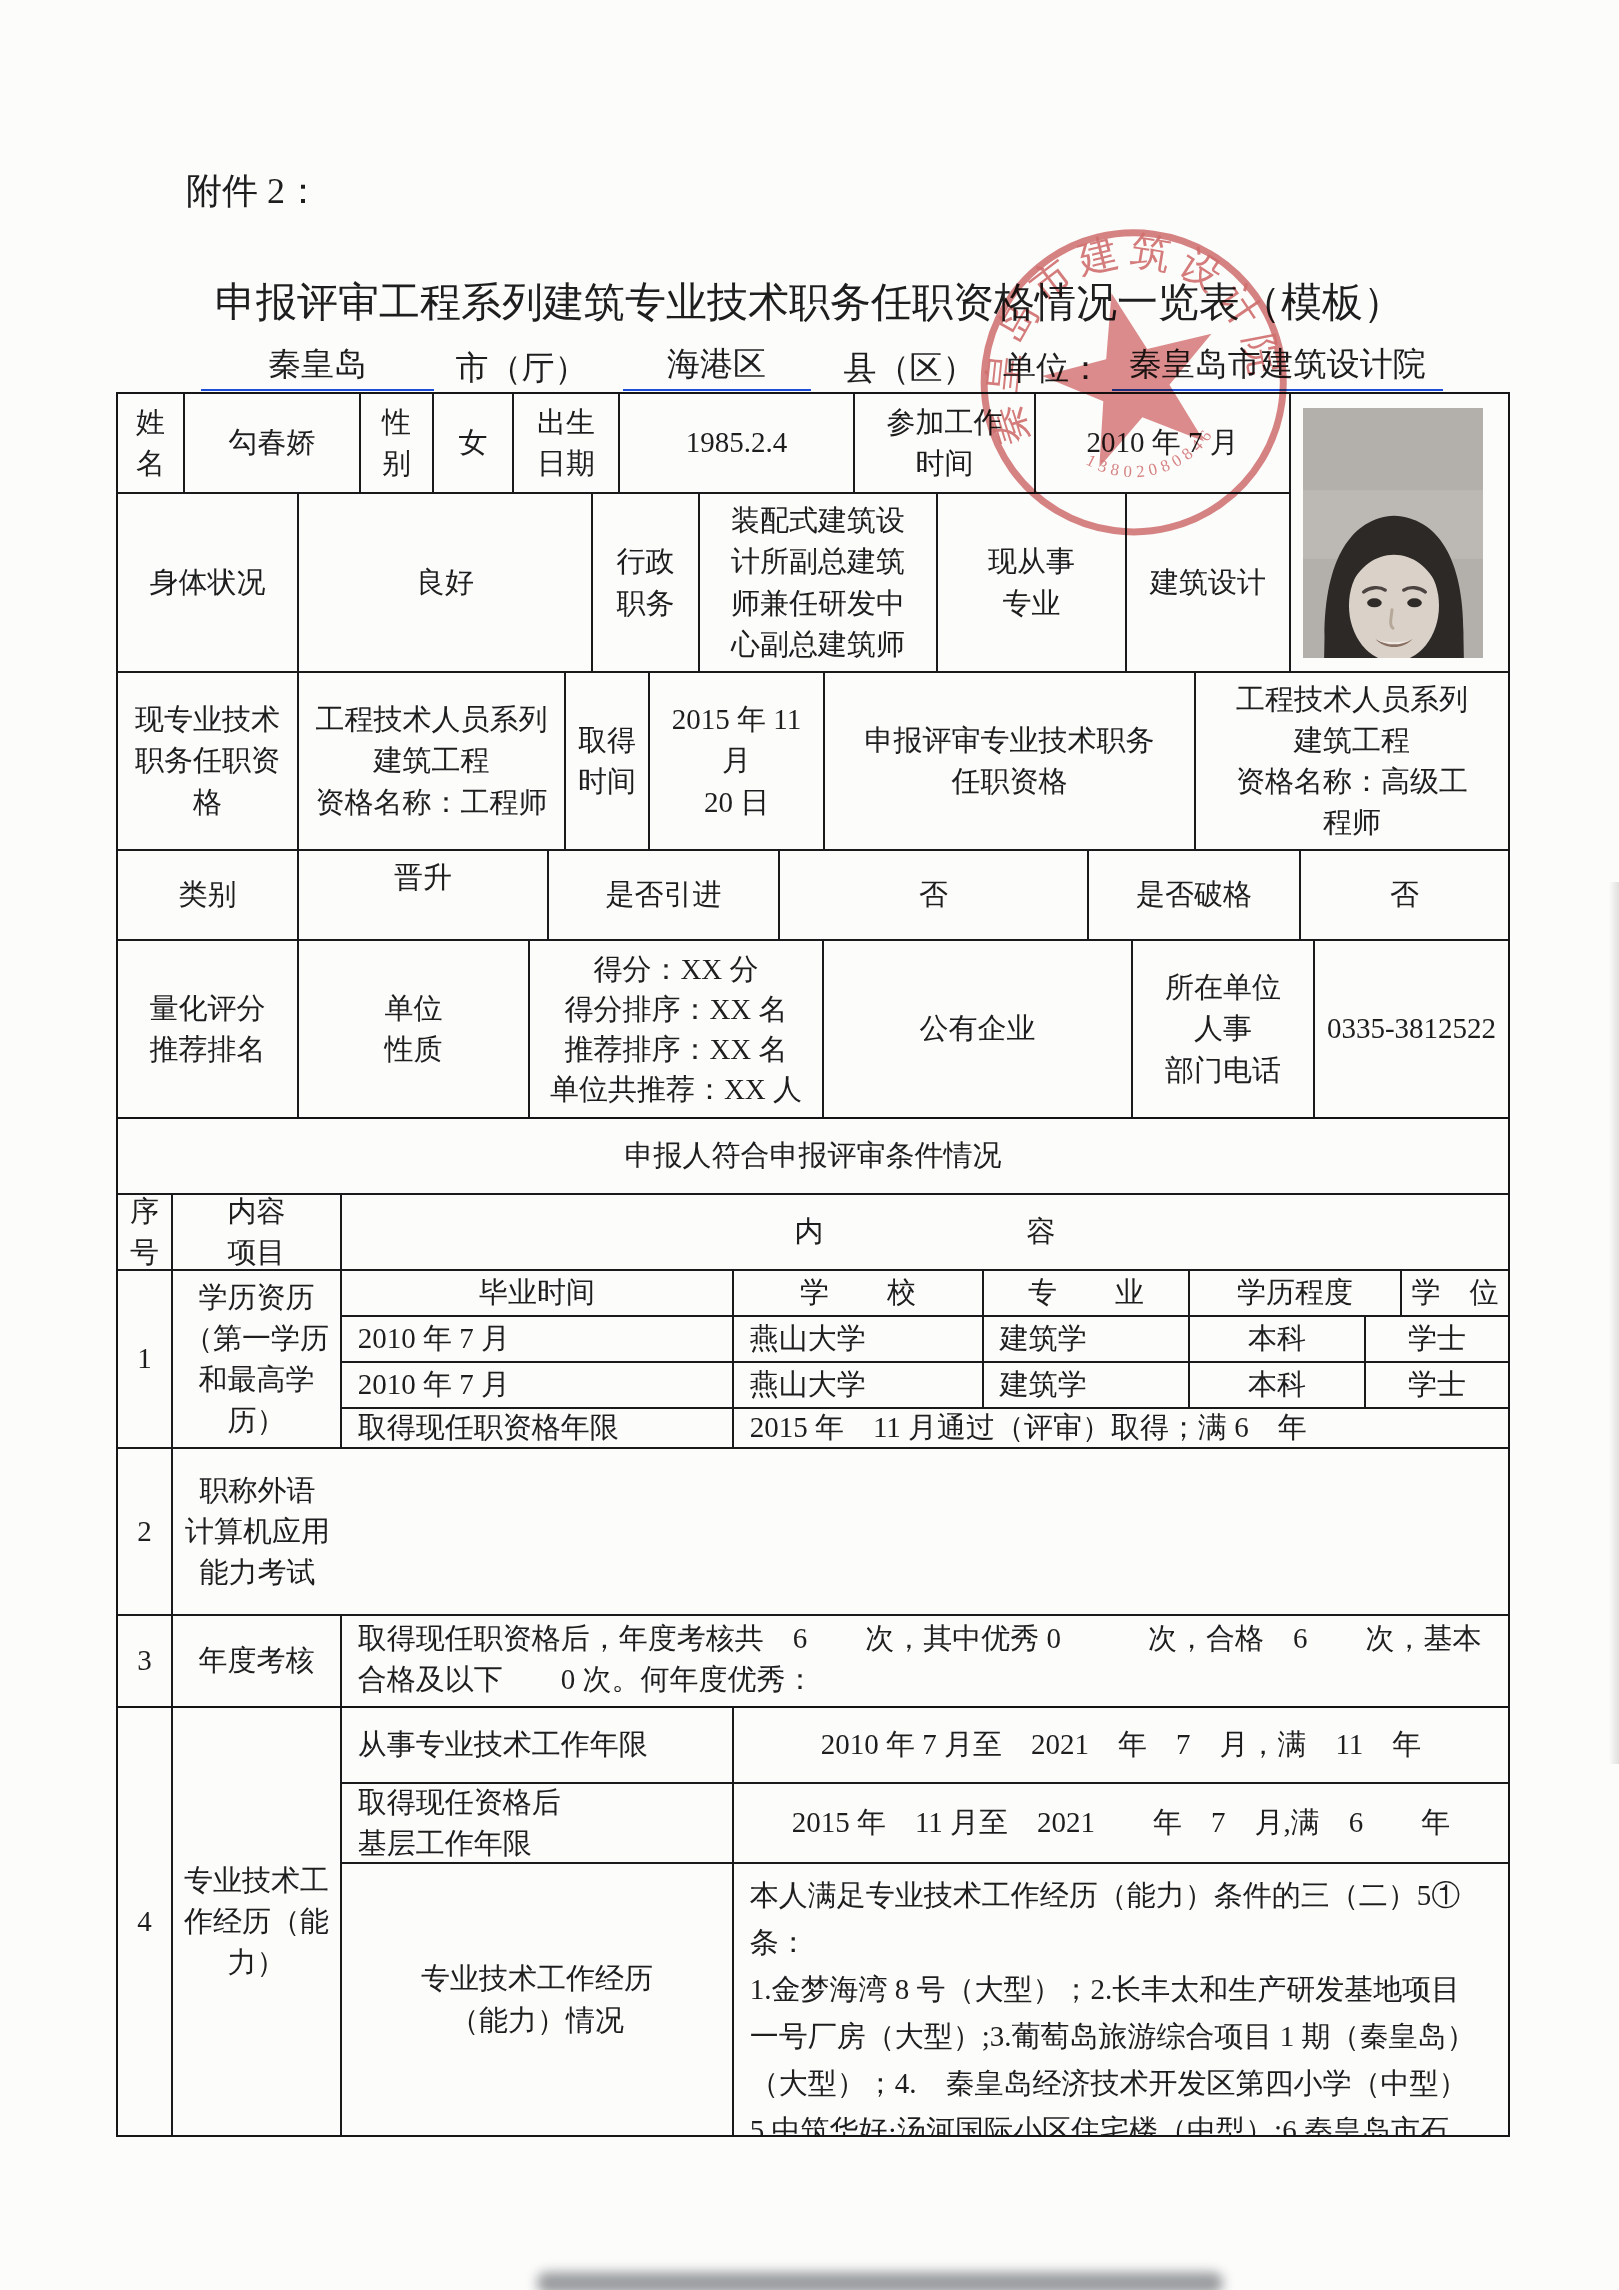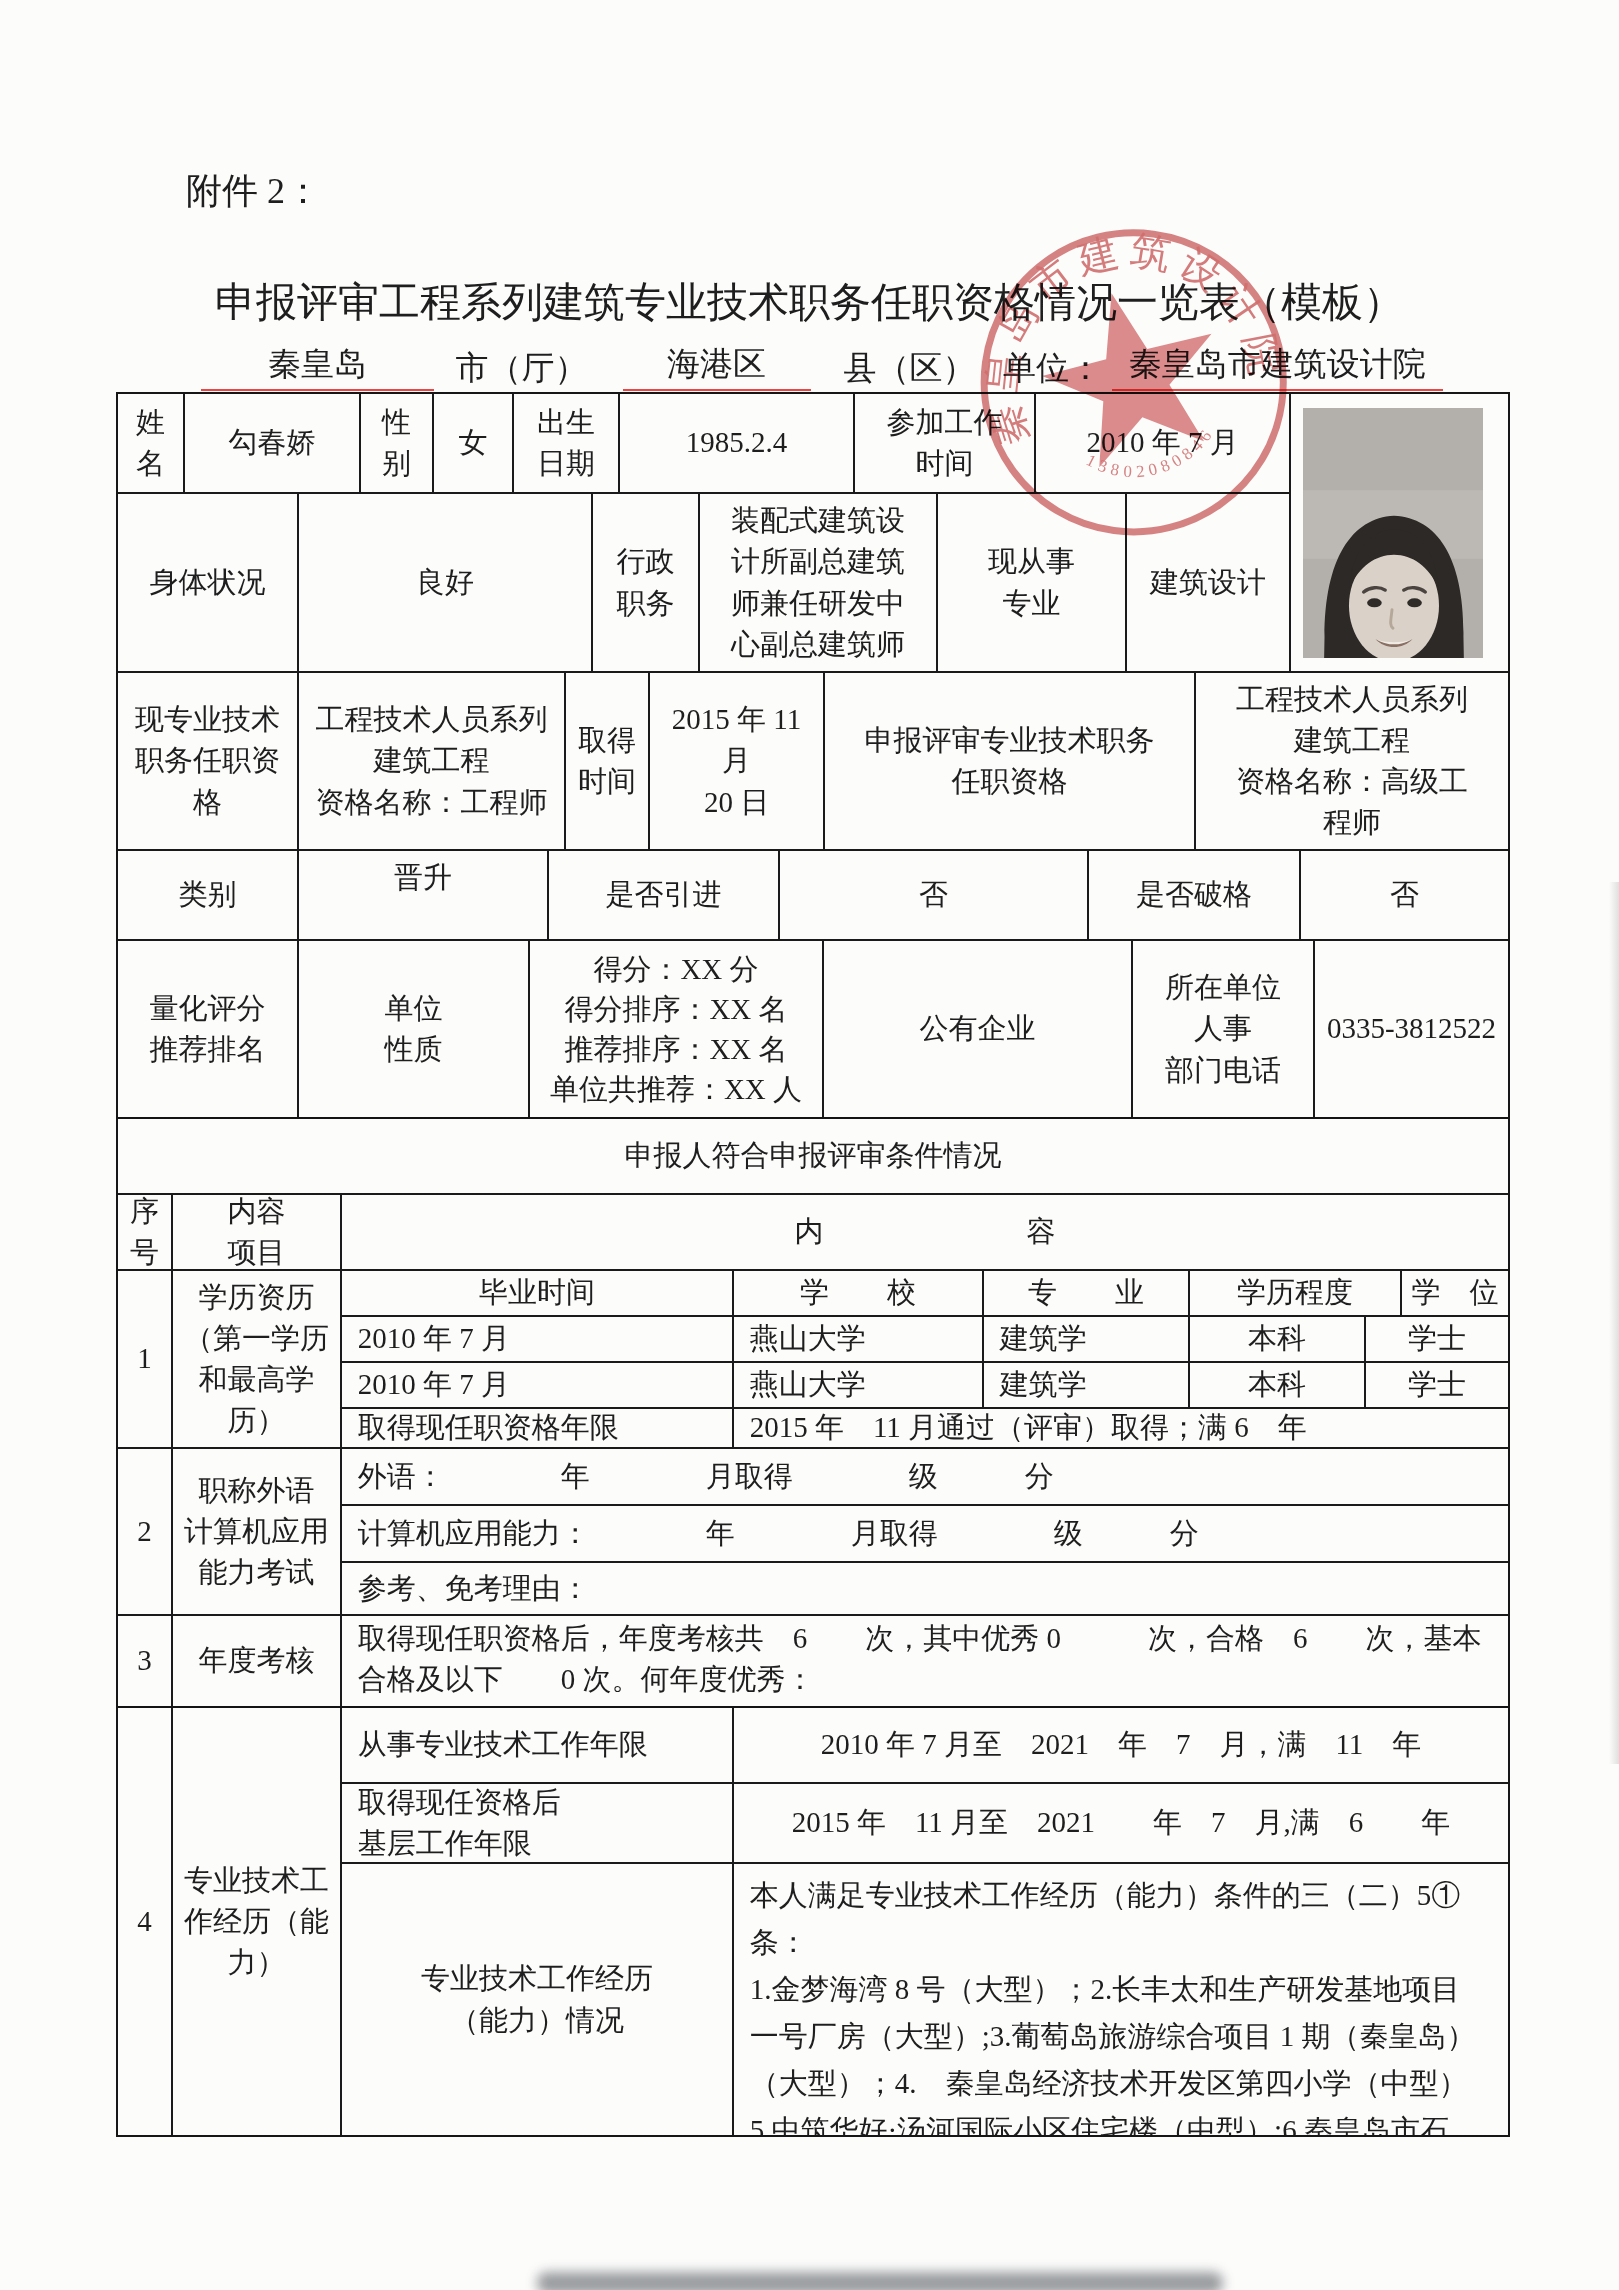--- a/index.html
+++ b/index.html
@@ -1,21 +1,21 @@
 <!DOCTYPE html>
 <html><head>
 <meta charset="utf-8">
 <style>
   html,body{margin:0;padding:0;background:#e9e9e9;}
   .page{position:relative;width:1619px;height:2291px;background:#fcfcfb;
         font-family:"Liberation Serif",serif;color:#1e1e1e;overflow:hidden;}
   .attach{position:absolute;left:186px;top:167px;font-size:36px;}
   .title{position:absolute;left:0;top:275px;width:100%;text-align:center;font-size:41px;}
   .subtitle{position:absolute;left:201px;top:342px;font-size:33px;display:flex;align-items:flex-end;white-space:pre;}
-  .u{display:inline-block;text-align:center;border-bottom:2px solid #ef4444;padding-bottom:2px;}
+  .u{display:inline-block;text-align:center;border-bottom:2px solid #1d4ed8;padding-bottom:2px;}
   .gap{display:inline-block;}
 
   .tbl{position:absolute;left:116px;top:392px;width:1394px;height:1745px;
        border:2.9px solid #161616;display:flex;flex-direction:column;
        font-size:29px;line-height:1.42;box-sizing:border-box;}
   .r{display:flex;border-bottom:2px solid #1a1a1a;flex-shrink:0;min-height:0;}
   .r.nl{border-bottom:none;}
   .r.hv{border-bottom:2.9px solid #141414;}
   .c{border-right:2px solid #1a1a1a;display:flex;align-items:center;justify-content:center;
      text-align:center;white-space:pre-wrap;box-sizing:border-box;flex-shrink:0;overflow:hidden;padding:2px 3.9px;}
@@ -205,31 +205,20 @@
           <div class="c fill lft">2015 年　11 月通过（评审）取得；满 6　年</div>
         </div>
       </div>
     </div>
 
     <div class="r" style="height:165px">
       <div class="c" style="width:55px">2</div>
       <div class="c" style="width:169px">职称外语
 计算机应用
 能力考试</div>
-      <div class="grp fill">
-        <div class="r" style="height:55px">
-          <div class="c fill lft">外语：　　　　年　　　　月取得　　　　级　　　分</div>
-        </div>
-        <div class="r" style="height:55px">
-          <div class="c fill lft">计算机应用能力：　　　　年　　　　月取得　　　　级　　　分</div>
-        </div>
-        <div class="r nl" style="flex:1">
-          <div class="c fill lft">参考、免考理由：</div>
-        </div>
-      </div>
     </div>
 
     <div class="r hv" style="height:90px">
       <div class="c" style="width:55px">3</div>
       <div class="c" style="width:169px">年度考核</div>
       <div class="c fill lft" style="align-items:flex-start;padding-top:2px">取得现任职资格后，年度考核共　6　　次，其中优秀 0　　　次，合格　6　　次，基本合格及以下　　0 次。何年度优秀：</div>
     </div>
 
     <div class="r nl" style="flex:1">
       <div class="c" style="width:55px">4</div>

